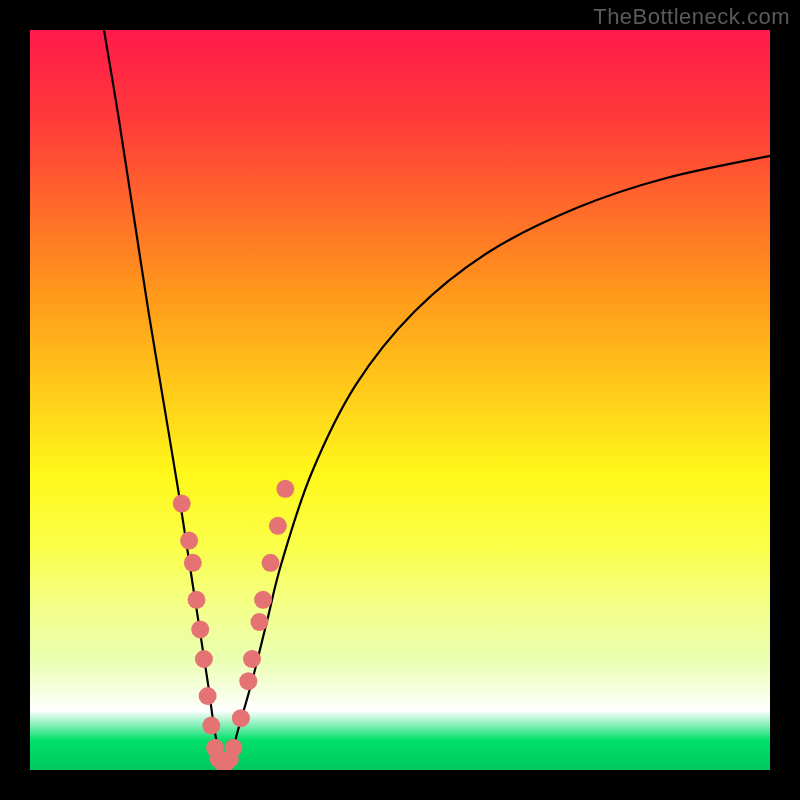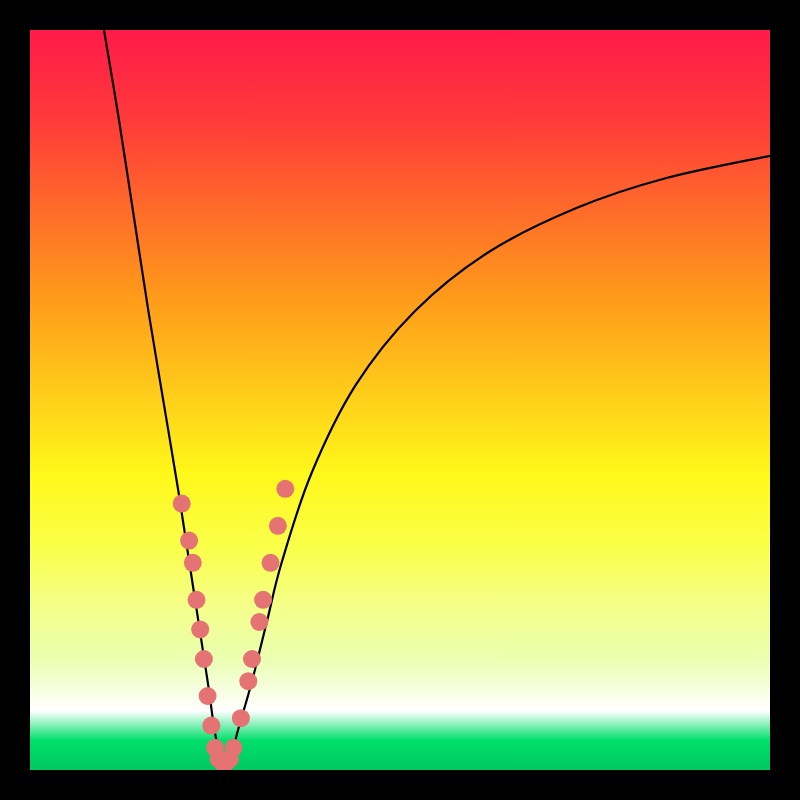--- a/index.html
+++ b/index.html
@@ -45,20 +45,21 @@
     position: absolute;
     left: 0; top: 0;
     width: 740px;
     height: 740px;
   }
 </style>
 </head>
 <body>
 
 <div class="stage">
+  <div class="watermark">TheBottleneck.com</div>
   <div class="plot-area">
     <svg class="curve" viewBox="0 0 740 740">
       <path id="curve-path" fill="none" stroke="#000" stroke-width="2.2" stroke-linecap="round" d="M 74.00 0.00 C 76.47 14.80, 83.87 57.97, 88.80 88.80 C 93.73 119.63, 98.67 152.93, 103.60 185.00 C 108.53 217.07, 113.47 250.37, 118.40 281.20 C 123.33 312.03, 128.27 340.40, 133.20 370.00 C 138.13 399.60, 143.07 427.97, 148.00 458.80 C 152.93 489.63, 157.87 522.93, 162.80 555.00 C 167.73 587.07, 173.90 626.53, 177.60 651.20 C 181.30 675.87, 182.53 689.43, 185.00 703.00 C 187.47 716.57, 189.93 727.67, 192.40 732.60 C 194.87 737.53, 197.33 737.53, 199.80 732.60 C 202.27 727.67, 203.50 716.57, 207.20 703.00 C 210.90 689.43, 217.07 669.70, 222.00 651.20 C 226.93 632.70, 231.87 611.73, 236.80 592.00 C 241.73 572.27, 244.20 557.47, 251.60 532.80 C 259.00 508.13, 268.87 473.60, 281.20 444.00 C 293.53 414.40, 308.33 382.33, 325.60 355.20 C 342.87 328.07, 362.60 303.40, 384.80 281.20 C 407.00 259.00, 431.67 239.27, 458.80 222.00 C 485.93 204.73, 518.00 189.93, 547.60 177.60 C 577.20 165.27, 604.33 156.63, 636.40 148.00 C 668.47 139.37, 722.73 129.50, 740.00 125.80"></path>
       <g id="marker-group">
           <circle cx="151.70" cy="473.60" r="9" fill="#e57373"></circle>
           <circle cx="159.10" cy="510.60" r="9" fill="#e57373"></circle>
           <circle cx="162.80" cy="532.80" r="9" fill="#e57373"></circle>
           <circle cx="166.50" cy="569.80" r="9" fill="#e57373"></circle>
           <circle cx="170.20" cy="599.40" r="9" fill="#e57373"></circle>
           <circle cx="173.90" cy="629.00" r="9" fill="#e57373"></circle>

